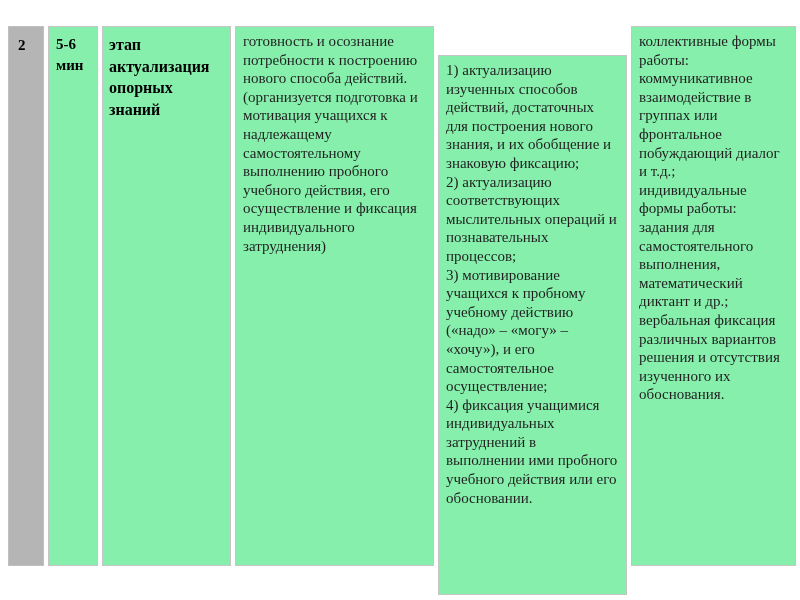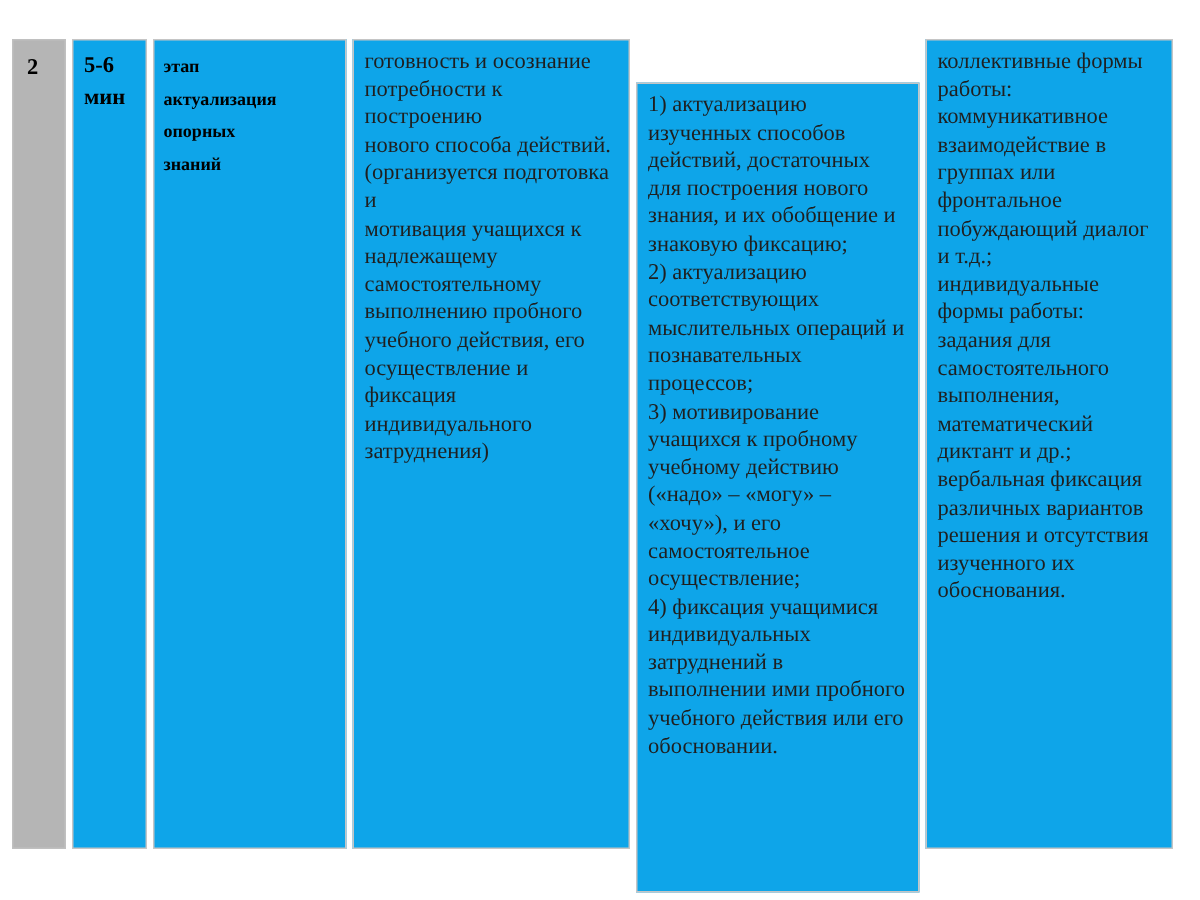--- a/index.html
+++ b/index.html
@@ -22,21 +22,21 @@
     left: 8px;
     top: 26px;
     height: 540px;
     display: flex;
     gap: 4px;
   }
   .cell {
     box-sizing: border-box;
     height: 100%;
     border: 1px solid #c5c5c5;
-    background: #0ea5e9;
+    background: #86efac;
     color: #1f1f1f;
     font-size: 15px;
     line-height: 18.6px;
     padding: 5px 6px 0 7px;
     white-space: pre-line;
     overflow: hidden;
   }
   .cell--number {
     width: 36px;
     background: #b5b5b5;
@@ -49,25 +49,25 @@
     width: 50px;
     font-weight: bold;
     color: #000000;
     line-height: 21px;
     padding: 7px 4px 0 7px;
   }
   .cell--stagename {
     width: 129px;
     font-weight: bold;
     color: #000000;
-    font-size: 12px;
+    font-size: 16px;
     line-height: 21.5px;
     padding: 7px 5px 0 6px;
   }
-  .cell--goal  { width: 185px; }
+  .cell--goal  { width: 199px; }
   .cell--tasks { width: 189px; margin-top: 29px; }
   .cell--forms { width: 165px; }
 </style>
 </head>
 <body>
 
 <div class="stage">
   <div class="plan-table">
     <div class="cell cell--number">2</div>
     <div class="cell cell--time">5-6

